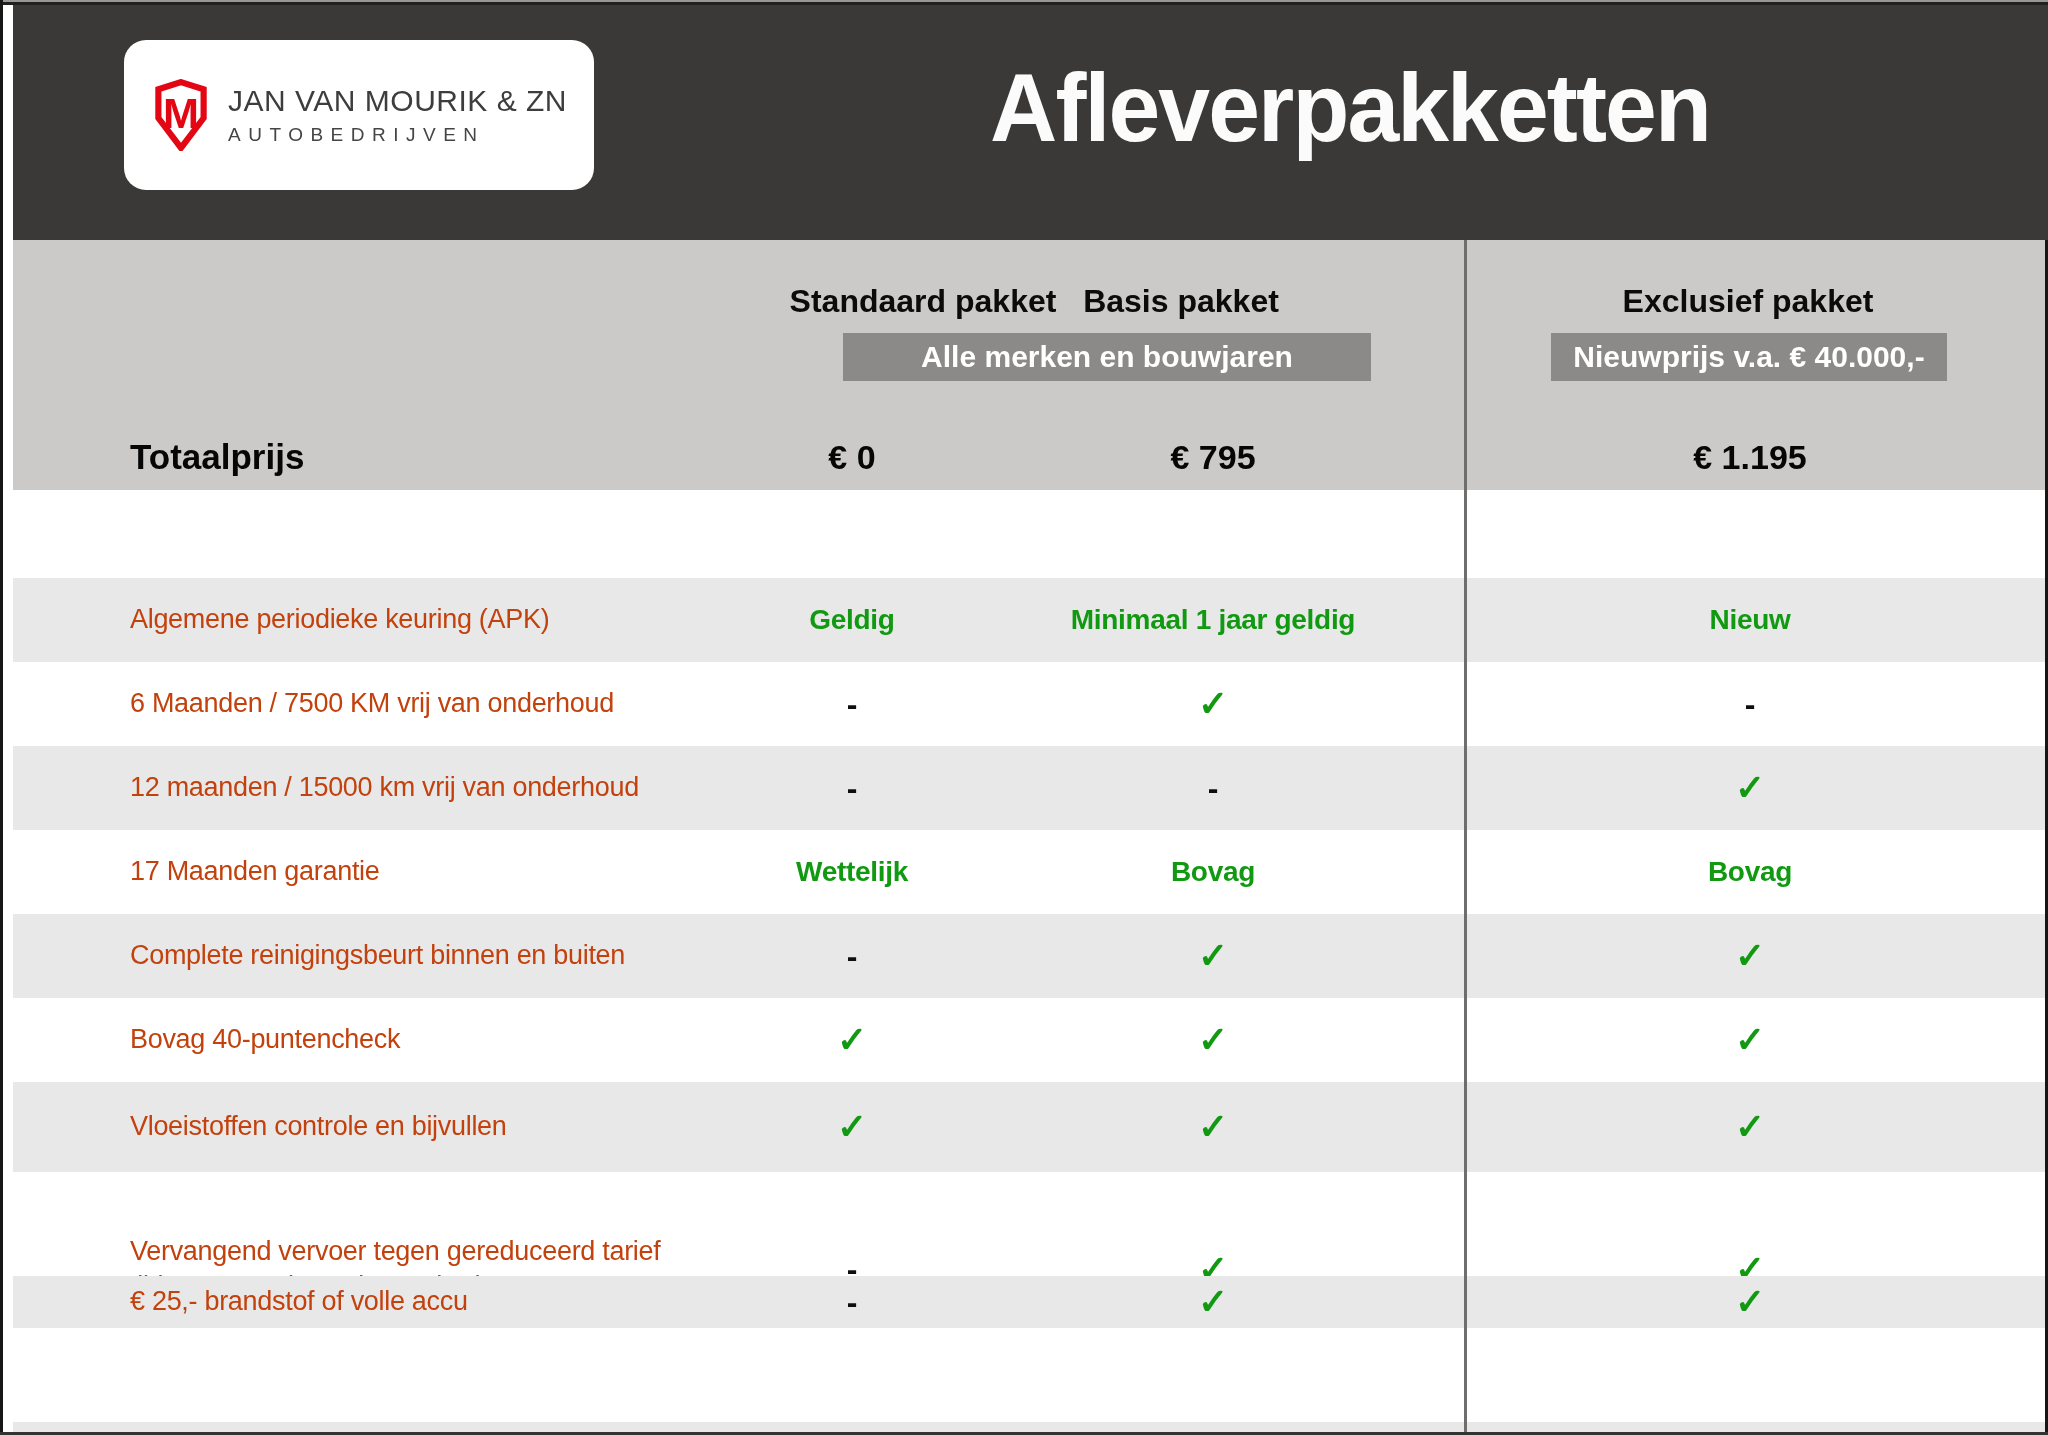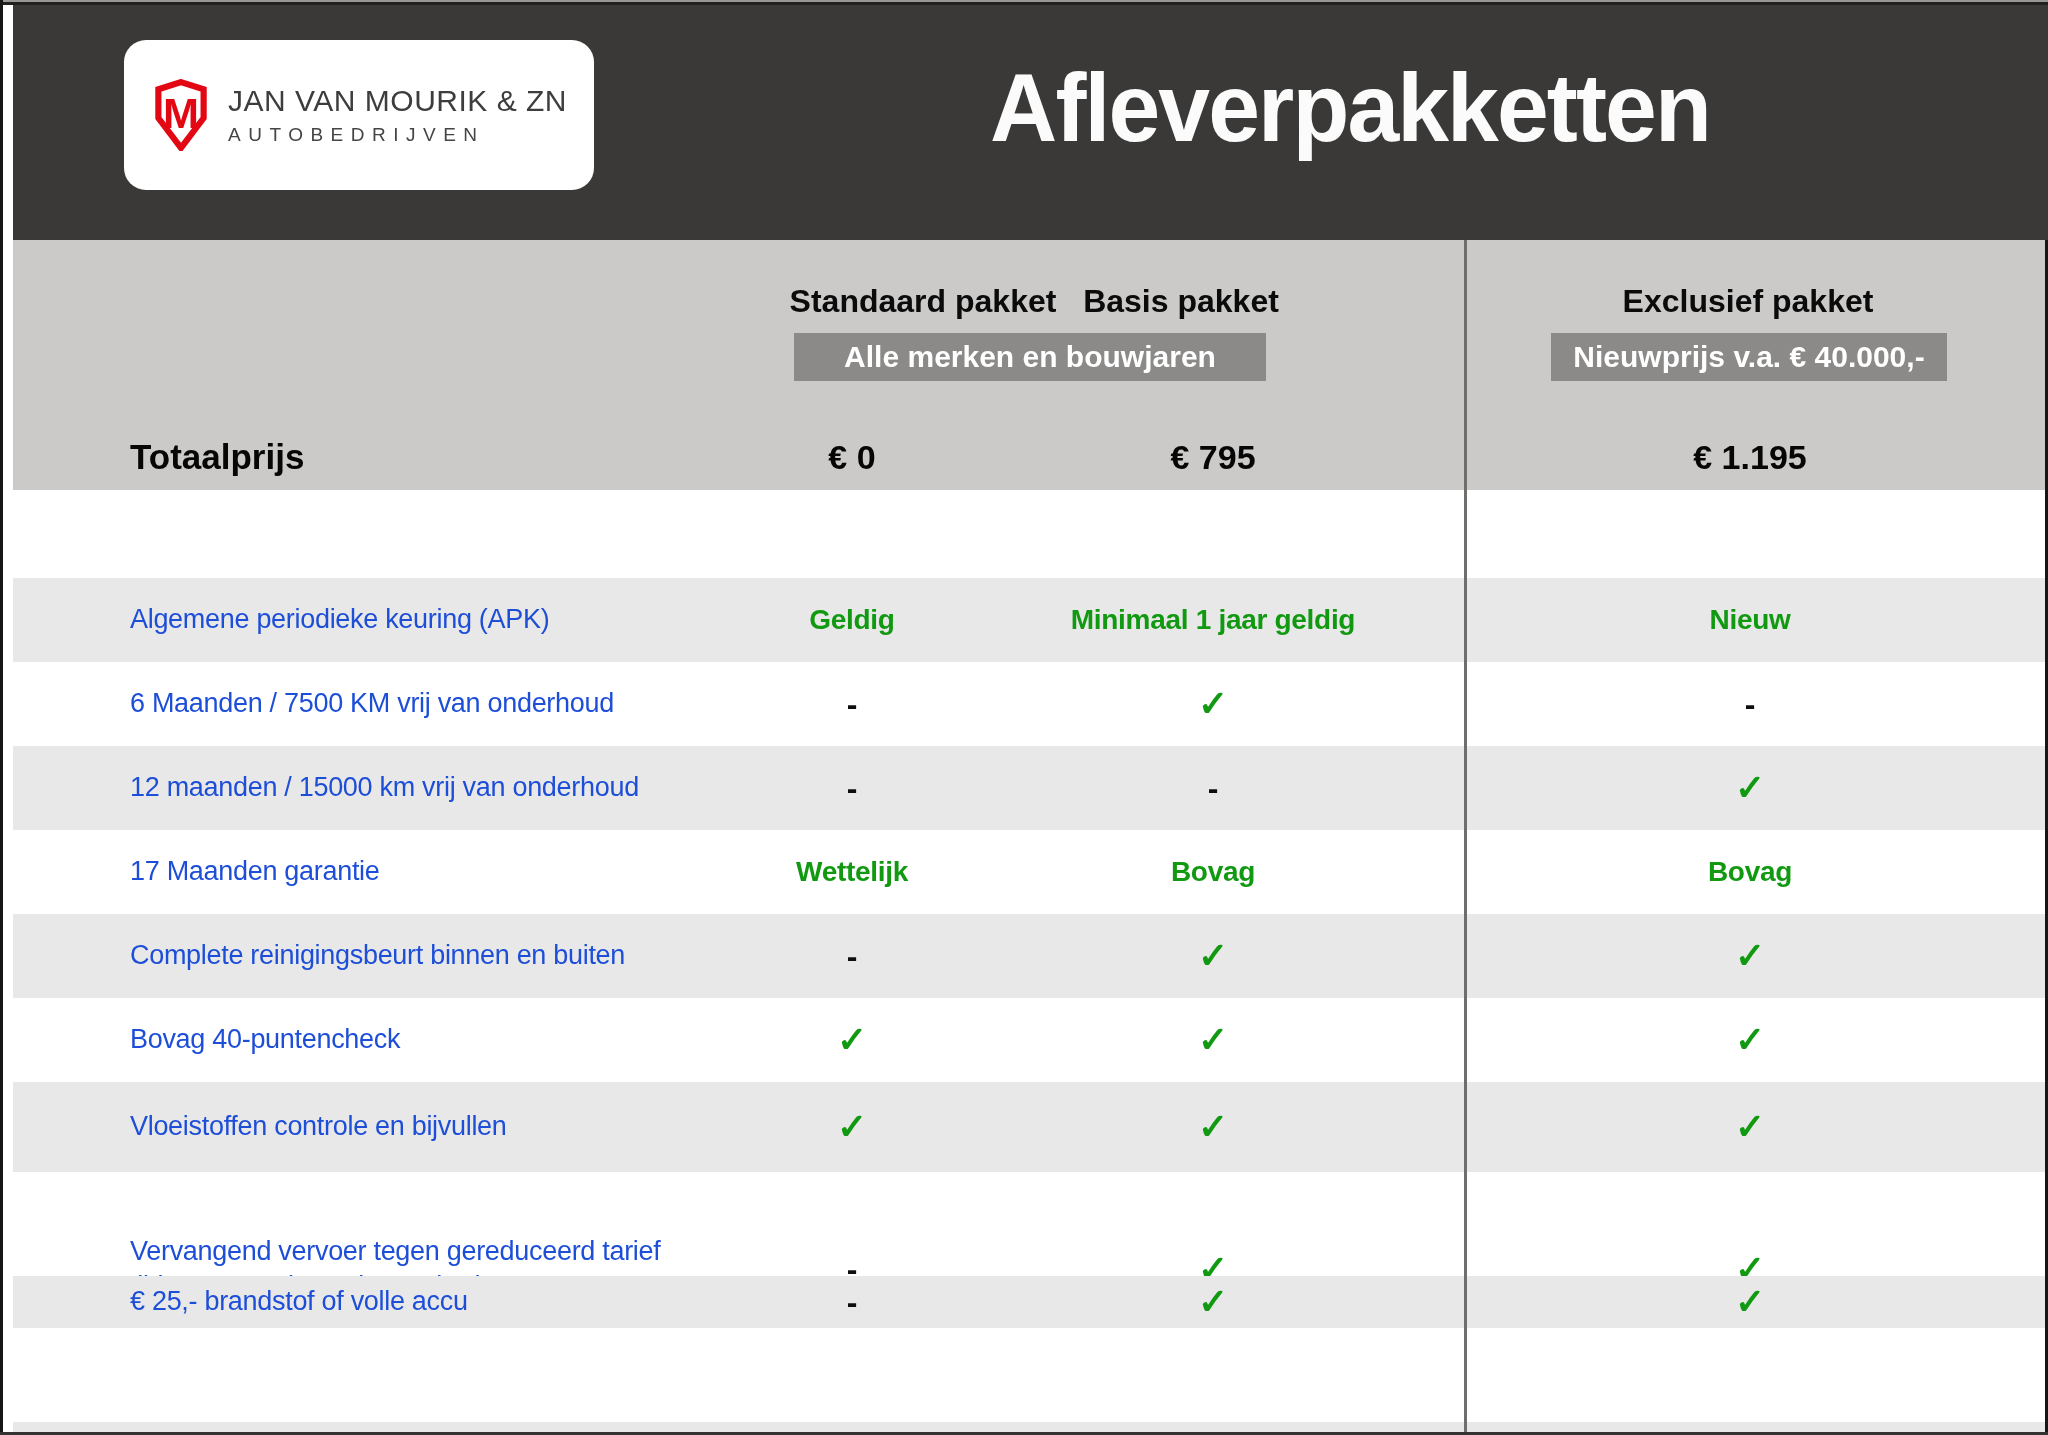--- a/index.html
+++ b/index.html
@@ -26,35 +26,35 @@
 
   
   .band{position:absolute;left:13px;top:240px;width:2035px;height:250px;background:#cbcac9;}
   .colhead{position:absolute;top:283px;width:360px;text-align:center;
            font-size:32px;font-weight:bold;color:#0b0b0b;white-space:nowrap;}
   .colhead.c1{left:743px;}
   .colhead.c2{left:1001px;}
   .colhead.c3{left:1568px;}
   .badge{position:absolute;top:333px;height:48px;background:#8b8a89;color:#ffffff;
          font-weight:bold;font-size:30px;display:flex;align-items:center;justify-content:center;white-space:nowrap;}
-  .badge.b1{left:794px;width:472px;}
+  .badge.b1{left:843px;width:528px;}
   .badge.b2{left:1551px;width:396px;}
   .total-label{position:absolute;left:130px;top:437px;font-size:35px;font-weight:bold;color:#060606;}
   .total-val{position:absolute;top:438px;width:340px;text-align:center;font-size:34px;font-weight:bold;color:#060606;}
   .total-val.v1{left:682px;}
   .total-val.v2{left:1043px;}
   .total-val.v3{left:1580px;}
 
   
   .divider{position:absolute;left:1464px;top:240px;width:3px;height:1195px;background:#6f6e6d;z-index:5;}
 
   
   .row{position:absolute;left:13px;width:2032px;display:flex;align-items:center;box-sizing:border-box;}
   .row.gray{background:#e9e8e8;}
-  .row-label{margin-left:117px;font-size:27px;color:#1d4ed8;letter-spacing:-0.3px;
+  .row-label{margin-left:117px;font-size:27px;color:#c2410c;letter-spacing:-0.3px;
              line-height:1.3;white-space:pre-line;}
   .cell{position:absolute;width:340px;text-align:center;top:50%;transform:translateY(-50%);}
   .cell.col1{left:669px;}
   .cell.col2{left:1030px;}
   .cell.col3{left:1567px;}
   .cell.t-text{font-size:28px;font-weight:bold;color:#119a11;letter-spacing:-0.3px;white-space:nowrap;}
   .cell.t-check{font-size:36px;font-weight:bold;color:#119a11;}
   .cell.t-dash{font-size:32px;font-weight:bold;color:#0e0e0e;}
 
   .bottom-strip{position:absolute;left:13px;top:1422px;width:2032px;height:11px;background:#e9e8e8;}

